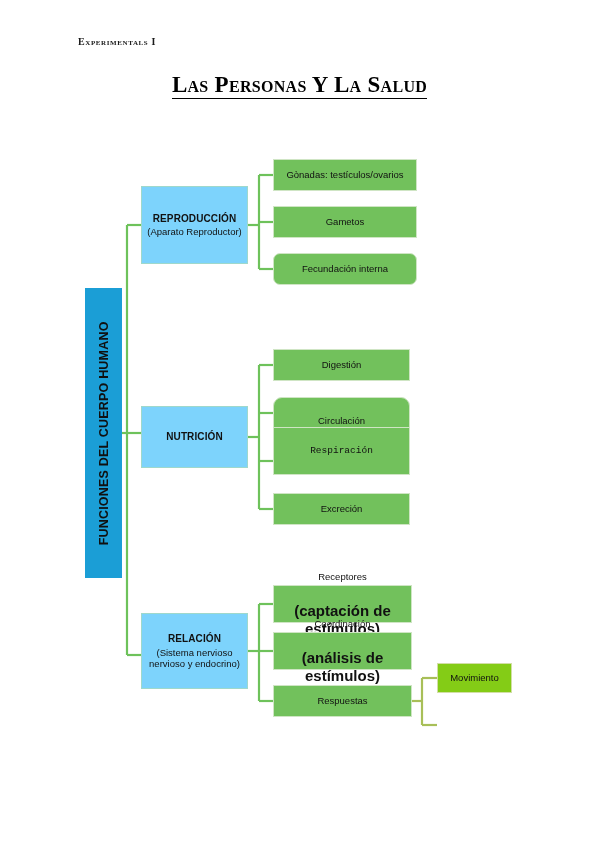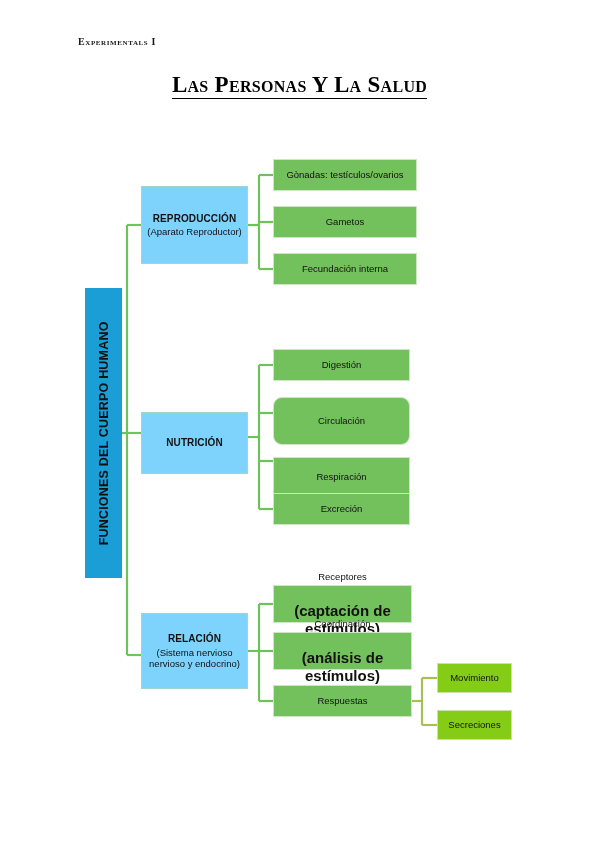--- a/index.html
+++ b/index.html
@@ -173,35 +173,35 @@
     <span class="ttl">REPRODUCCIÓN</span>
     <span class="sub">(Aparato Reproductor)</span>
   </div>
 
   <div class="node node-leaf" style="left:273px; top:159px; width:144px; height:32px;">
     <span class="ttl">Gònadas: testículos/ovarios</span>
   </div>
   <div class="node node-leaf" style="left:273px; top:206px; width:144px; height:32px;">
     <span class="ttl">Gametos</span>
   </div>
-  <div class="node node-leaf" style="left:273px; top:253px; width:144px; height:32px;">
+  <div class="node node-leaf" style="left:273px; top:253px; width:144px; height:32px;border-radius:7px;">
     <span class="ttl">Fecundación interna</span>
   </div>
 
-  <div class="node node-func" style="left:141px; top:406px; width:107px; height:62px;margin-top:6px;">
+  <div class="node node-func" style="left:141px; top:406px; width:107px; height:62px;">
     <span class="ttl">NUTRICIÓN</span>
   </div>
 
   <div class="node node-leaf" style="left:273px; top:349px; width:137px; height:32px;">
     <span class="ttl">Digestión</span>
   </div>
   <div class="node node-leaf" style="left:273px; top:397px; width:137px; height:48px;border-radius:9px;">
     <span class="ttl">Circulación</span>
   </div>
-  <div class="node node-leaf" style="left:273px; top:457px; width:137px; height:40px;">
+  <div class="node node-leaf" style="left:273px; top:427px; width:137px; height:48px;font-family:Liberation Mono, monospace;">
     <span class="ttl">Respiración</span>
   </div>
   <div class="node node-leaf" style="left:273px; top:493px; width:137px; height:32px;">
     <span class="ttl">Excreción</span>
   </div>
 
   <div class="node node-func" style="left:141px; top:613px; width:107px; height:76px;">
     <span class="ttl">RELACIÓN</span>
     <span class="sub">(Sistema nervioso nervioso y endocrino)</span>
   </div>
@@ -214,17 +214,14 @@
     <span class="ttl">Coordinación</span>
     <span class="sub">(análisis de estímulos)</span>
   </div>
   <div class="node node-leaf" style="left:273px; top:685px; width:139px; height:32px;">
     <span class="ttl">Respuestas</span>
   </div>
 
   <div class="node node-olive" style="left:437px; top:663px; width:75px; height:30px;">
     <span class="ttl">Movimiento</span>
   </div>
-  <div class="node node-olive" style="left:437px; top:710px; width:75px; height:30px;">
-    <span class="ttl">Secreciones</span>
-  </div>
 
 </div>
 
 </body></html>

